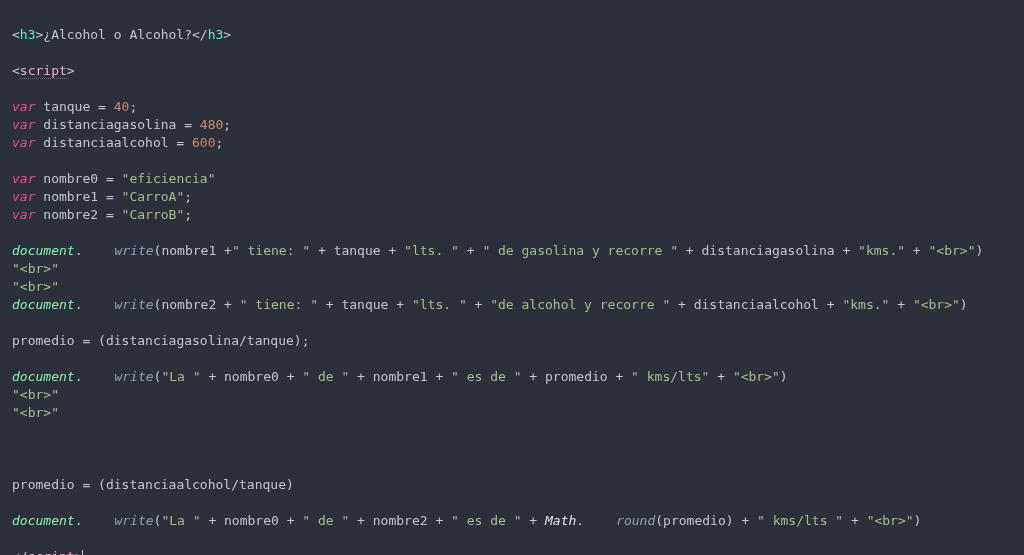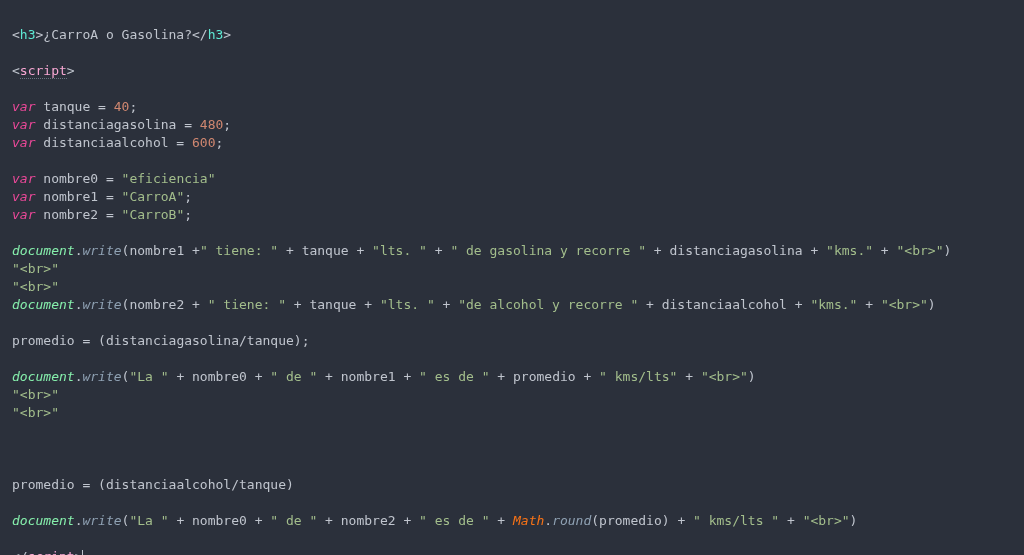--- a/index.html
+++ b/index.html
@@ -21,36 +21,36 @@
   }
   .tag-bracket { color: #c0c5ce; }
   .tag-name { color: #5eead4; }
   .tag-script { color: #f9a8d4; border-bottom: 1px dotted #6b7380; }
   .keyword { color: #ec4899; font-style: italic; }
   .ident { color: #c0c5ce; }
   .op { color: #c0c5ce; }
   .num { color: #d08770; }
   .str { color: #a3be8c; }
   .obj { color: #86efac; font-style: italic; }
-  .method { color: #8fa1b3; font-style: italic; }
-  .class { color: #f97316; font-style: italic; }
+  .method { color: #8fa1b3; font-style: italic; margin-left: 32px; }
+  .class { color: #e5e5e5; font-style: italic; }
   .cursor {
     display: inline-block;
     width: 1px;
     height: 14px;
     background: #c0c5ce;
     vertical-align: middle;
     margin-bottom: 2px;
   }
 </style>
 </head>
 <body>
 
 <div class="editor">
-<span><span class="tag-bracket">&lt;</span><span class="tag-name">h3</span><span class="tag-bracket">&gt;</span><span class="ident">¿CarroA o Gasolina?</span><span class="tag-bracket">&lt;/</span><span class="tag-name">h3</span><span class="tag-bracket">&gt;</span></span>
+<span><span class="tag-bracket">&lt;</span><span class="tag-name">h3</span><span class="tag-bracket">&gt;</span><span class="ident">¿Alcohol o Alcohol?</span><span class="tag-bracket">&lt;/</span><span class="tag-name">h3</span><span class="tag-bracket">&gt;</span></span>
 
 <span><span class="tag-bracket">&lt;</span><span class="tag-script">script</span><span class="tag-bracket">&gt;</span></span>
 
 <span><span class="keyword">var</span> <span class="ident">tanque</span><span class="op"> = </span><span class="num">40</span><span class="op">;</span></span>
 <span><span class="keyword">var</span> <span class="ident">distanciagasolina</span><span class="op"> = </span><span class="num">480</span><span class="op">;</span></span>
 <span><span class="keyword">var</span> <span class="ident">distanciaalcohol</span><span class="op"> = </span><span class="num">600</span><span class="op">;</span></span>
 
 <span><span class="keyword">var</span> <span class="ident">nombre0</span><span class="op"> = </span><span class="str">"eficiencia"</span></span>
 <span><span class="keyword">var</span> <span class="ident">nombre1</span><span class="op"> = </span><span class="str">"CarroA"</span><span class="op">;</span></span>
 <span><span class="keyword">var</span> <span class="ident">nombre2</span><span class="op"> = </span><span class="str">"CarroB"</span><span class="op">;</span></span>

